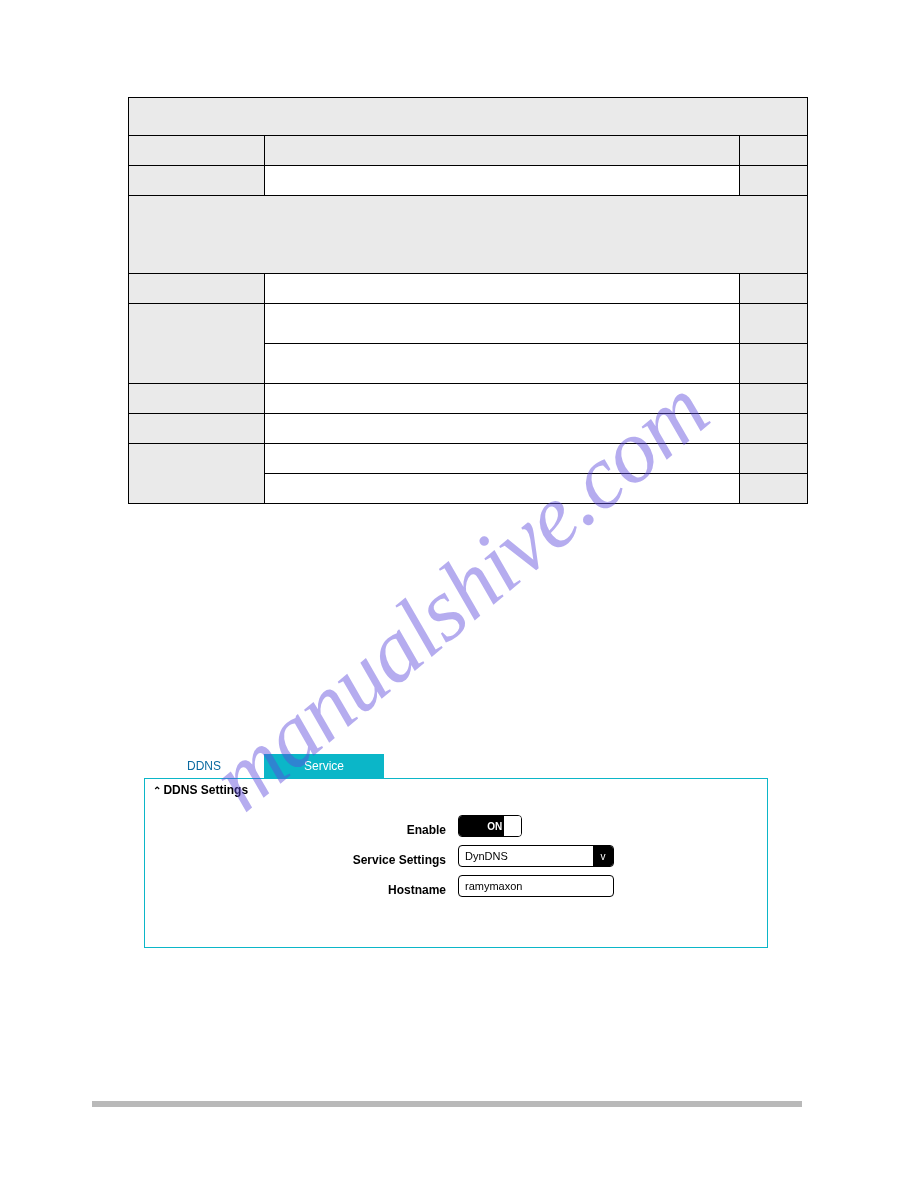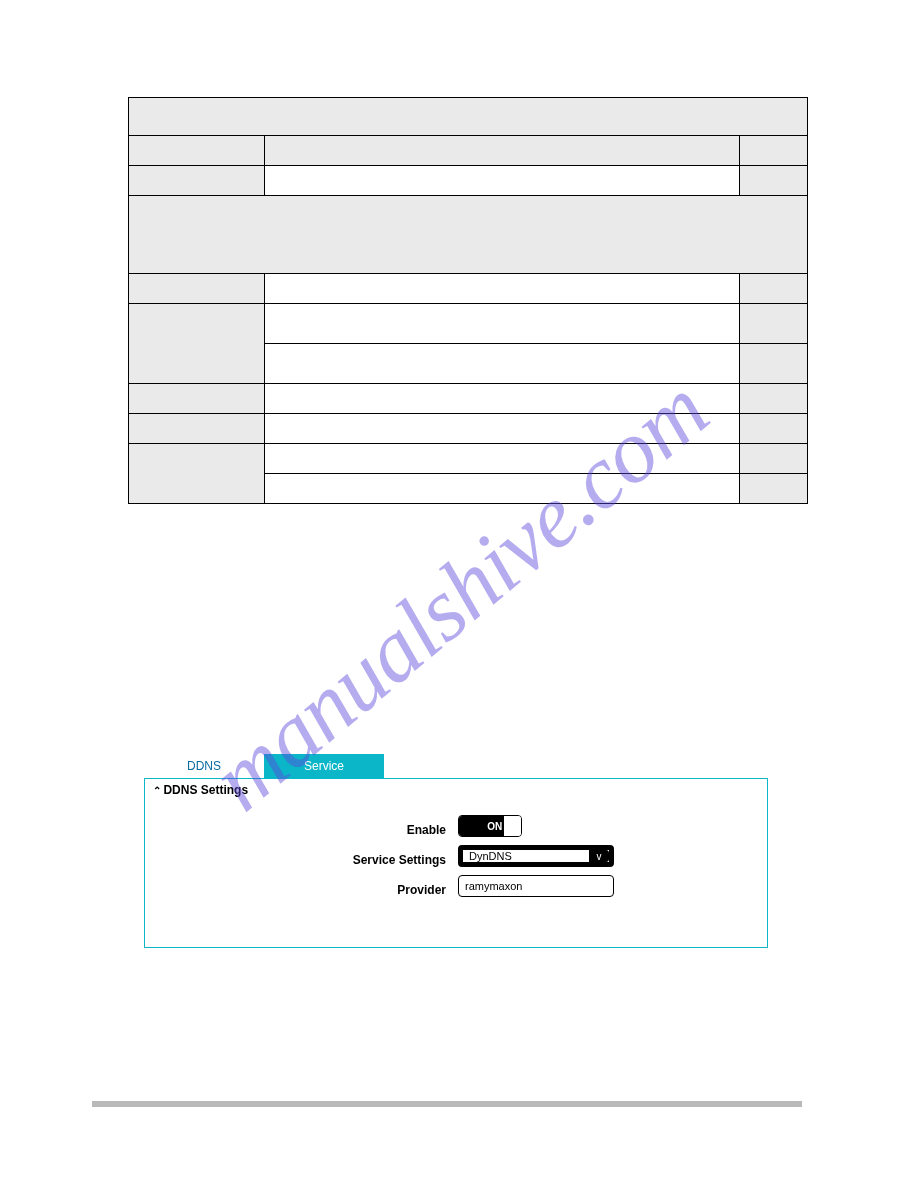--- a/index.html
+++ b/index.html
@@ -149,21 +149,21 @@
   .tog-off {
     width: 50%;
     height: 100%;
     background: #fff;
   }
 
   
   .select {
     width: 156px;
     height: 22px;
-    border: 5px solid #000000;
+    border: 1px solid #000000;
     border-radius: 4px;
     display: flex;
     align-items: stretch;
     box-sizing: border-box;
     font-size: 11px;
   }
   .sel-val {
     flex: 1;
     display: flex;
     align-items: center;
@@ -295,21 +295,21 @@
         <div class="frow">
           <div class="flabel">Service Settings</div>
           <div class="select">
             <div class="sel-val">DynDNS</div>
             <div class="sel-btn">v</div>
           </div>
         </div>
 
 
         <div class="frow">
-          <div class="flabel">Provider</div>
+          <div class="flabel">Hostname</div>
           <div class="tinput">ramymaxon</div>
         </div>
 
 
       </div>
     </div>
   </div>
 
   <div class="footer-bar"></div>
 

